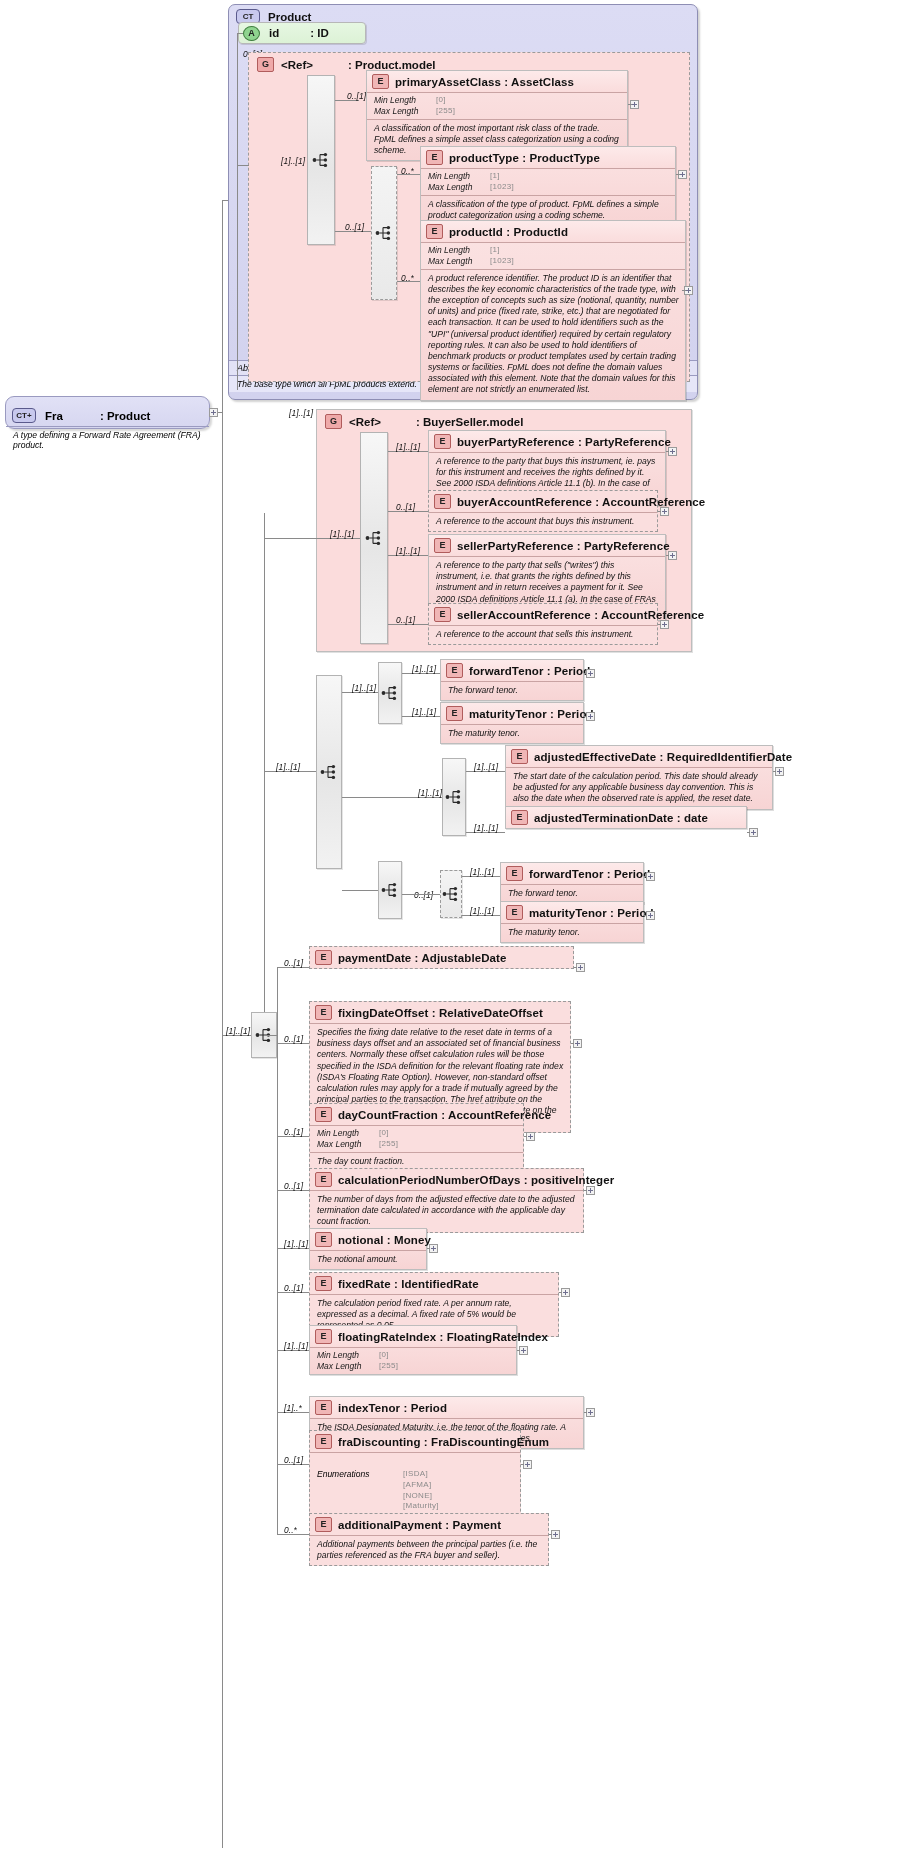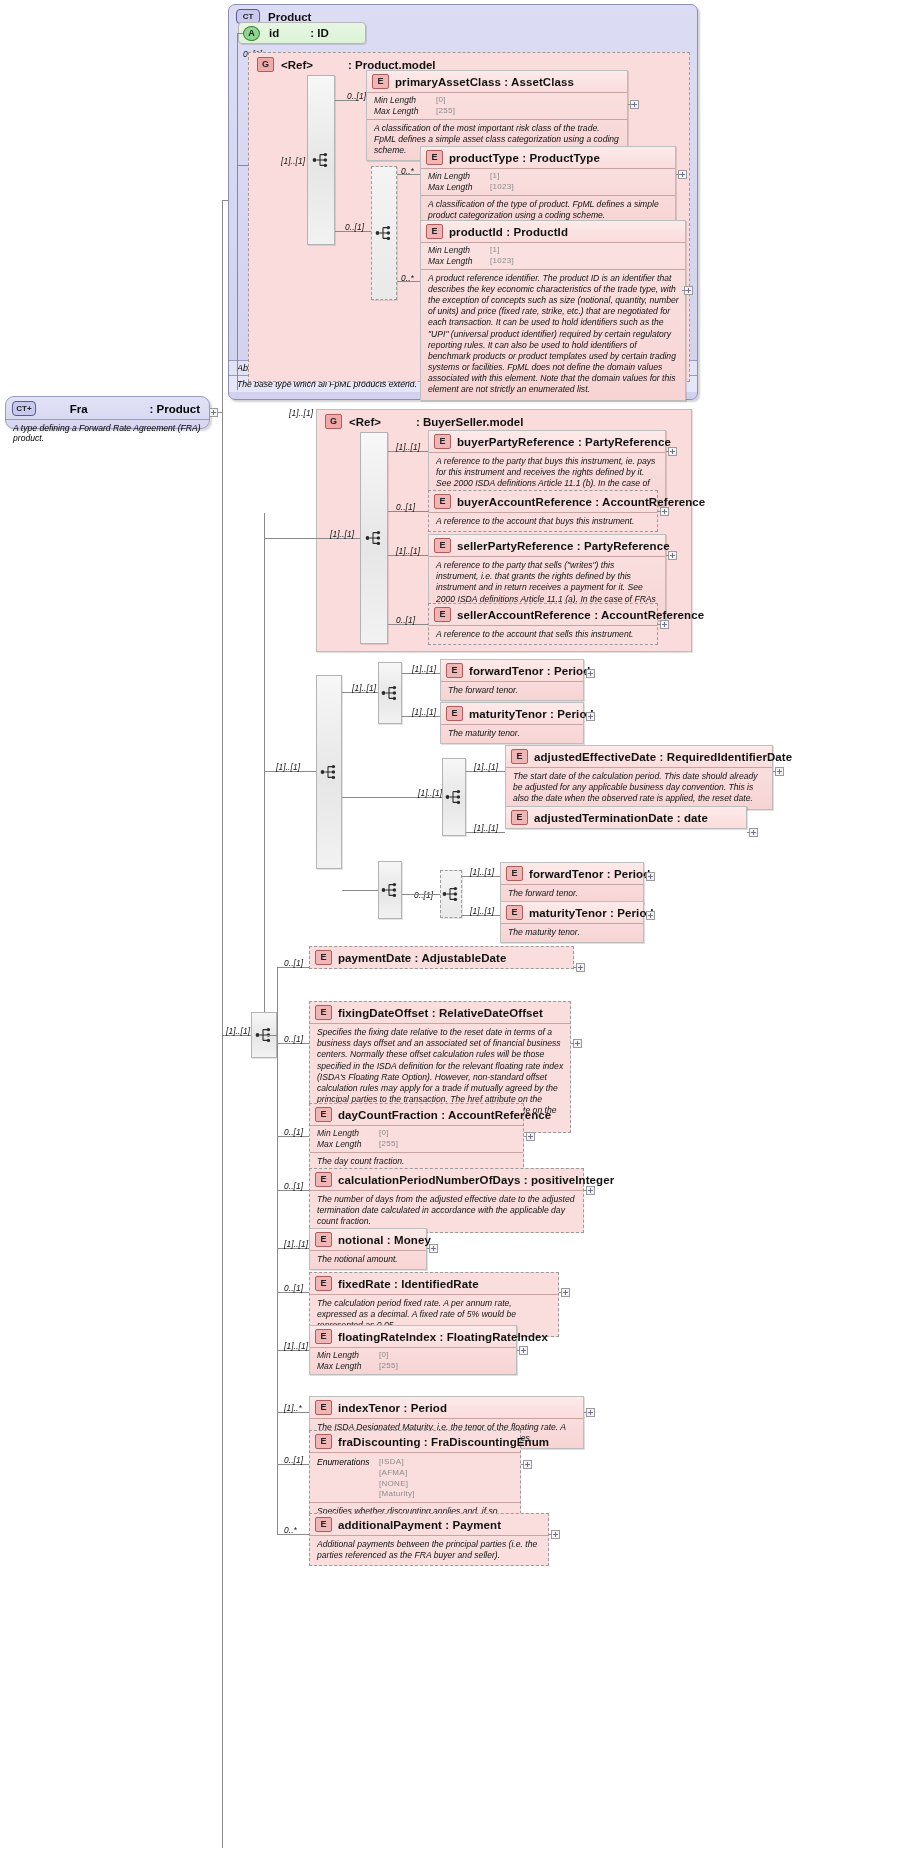--- a/index.html
+++ b/index.html
@@ -96,21 +96,21 @@
     font-weight:bold;font-size:11.5px;color:#111;white-space:nowrap;
   }
 
   
   .fra-box{
     position:absolute;box-sizing:border-box;
     background:linear-gradient(180deg,#e1e1f6 0%,#d6d6f0 100%);
     border:1px solid #9a9ac0;border-radius:9px;
     box-shadow:2px 2px 2px rgba(0,0,0,.16);
   }
-  .fra-box .fhdr{display:flex;align-items:center;gap:9px;padding:4px 9px 3px 6px;font-weight:bold;font-size:11.5px;justify-content:space-between;}
+  .fra-box .fhdr{display:flex;align-items:center;gap:9px;padding:11px 9px 3px 6px;font-weight:bold;font-size:11.5px;}
   .fra-box .fdsc{border-top:1px solid #9a9ac0;padding:3px 7px;font-style:italic;font-size:8.6px;}
 
   
   .compositor{
     position:absolute;box-sizing:border-box;
     background:linear-gradient(180deg,#f7f7f7 0%,#e6e6e6 55%,#f2f2f2 100%);
     border:1px solid #b3b3b3;
     box-shadow:1px 1px 0 rgba(0,0,0,.10);
   }
   .compositor.dashed{border:1px dashed #9b9b9b;background:linear-gradient(180deg,#f4f4f4,#e9e9e9);}
@@ -132,21 +132,21 @@
 
   
   .plus{
     position:absolute;width:9px;height:9px;border:1px solid #9a9a9a;background:#f3f3f3;
     box-sizing:border-box;
   }
   .plus:before,.plus:after{content:"";position:absolute;background:#6f6f8f;}
   .plus:before{left:1px;right:1px;top:3px;height:1px;}
   .plus:after{top:1px;bottom:1px;left:3px;width:1px;}
 
-  .enums{padding:4px 6px 2px 7px;font-size:8.5px;line-height:1.35;display:flex;}
+  .enums{padding:16px 6px 2px 7px;font-size:8.5px;line-height:1.35;display:flex;gap:24px;}
   .enums .k{font-style:italic;width:62px;flex:0 0 62px;}
   .enums .vals{color:#8b8b8b;font-size:8px;letter-spacing:.3px;}
 </style>
 </head>
 <body>
 
 <div id="canvas">
     <div class="ct-box" style="left: 228px; top: 4px; width: 470px; height: 396px;">
       <div class="cthdr">
         <span class="badge ct">CT</span>

